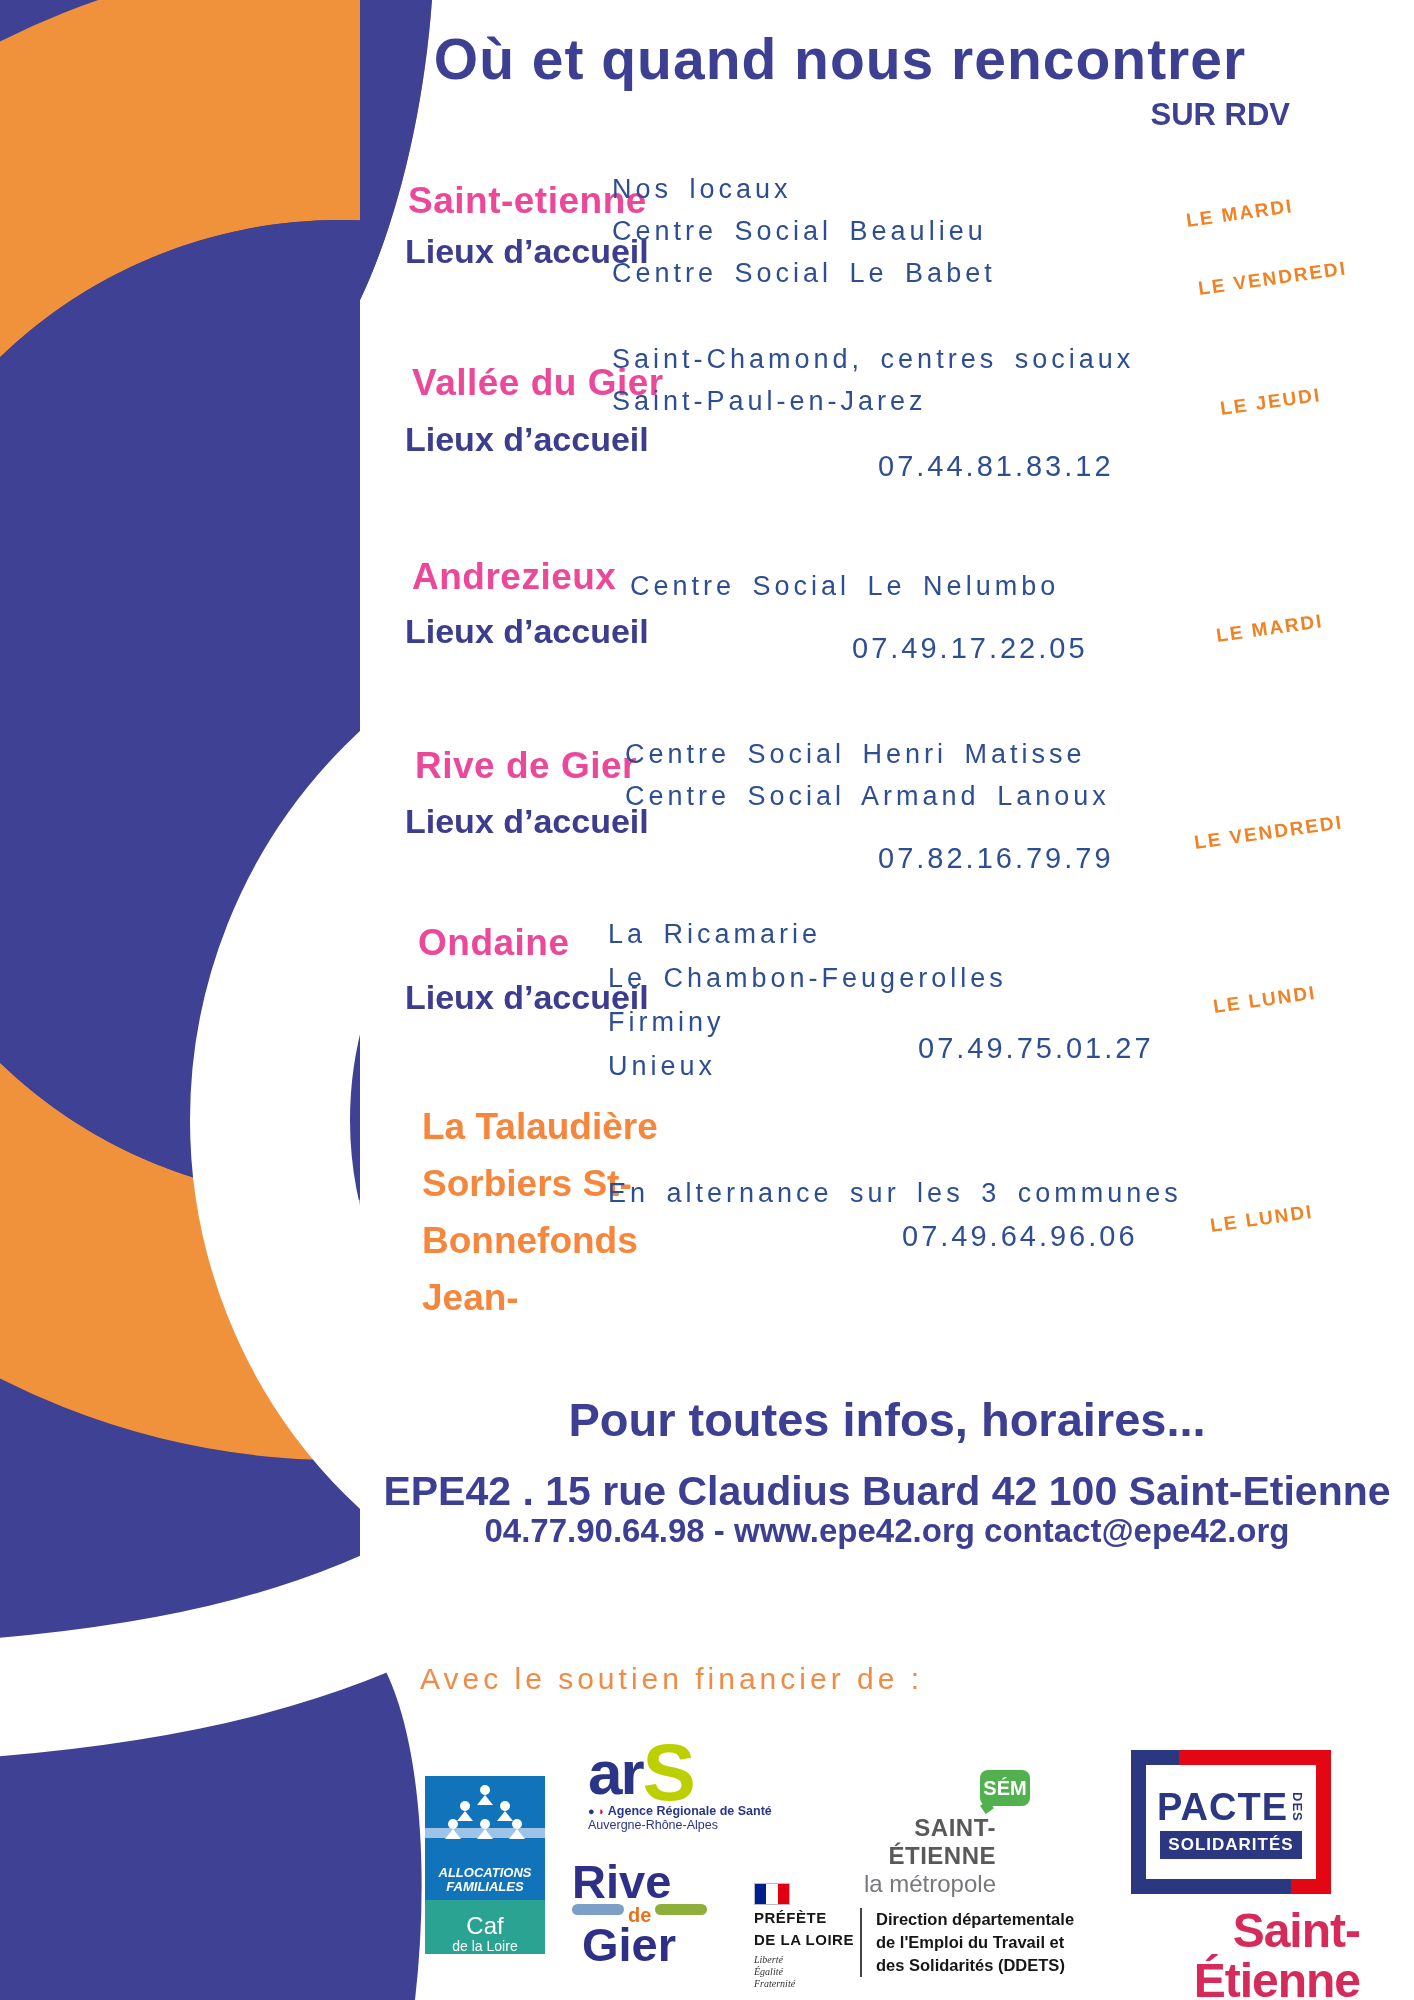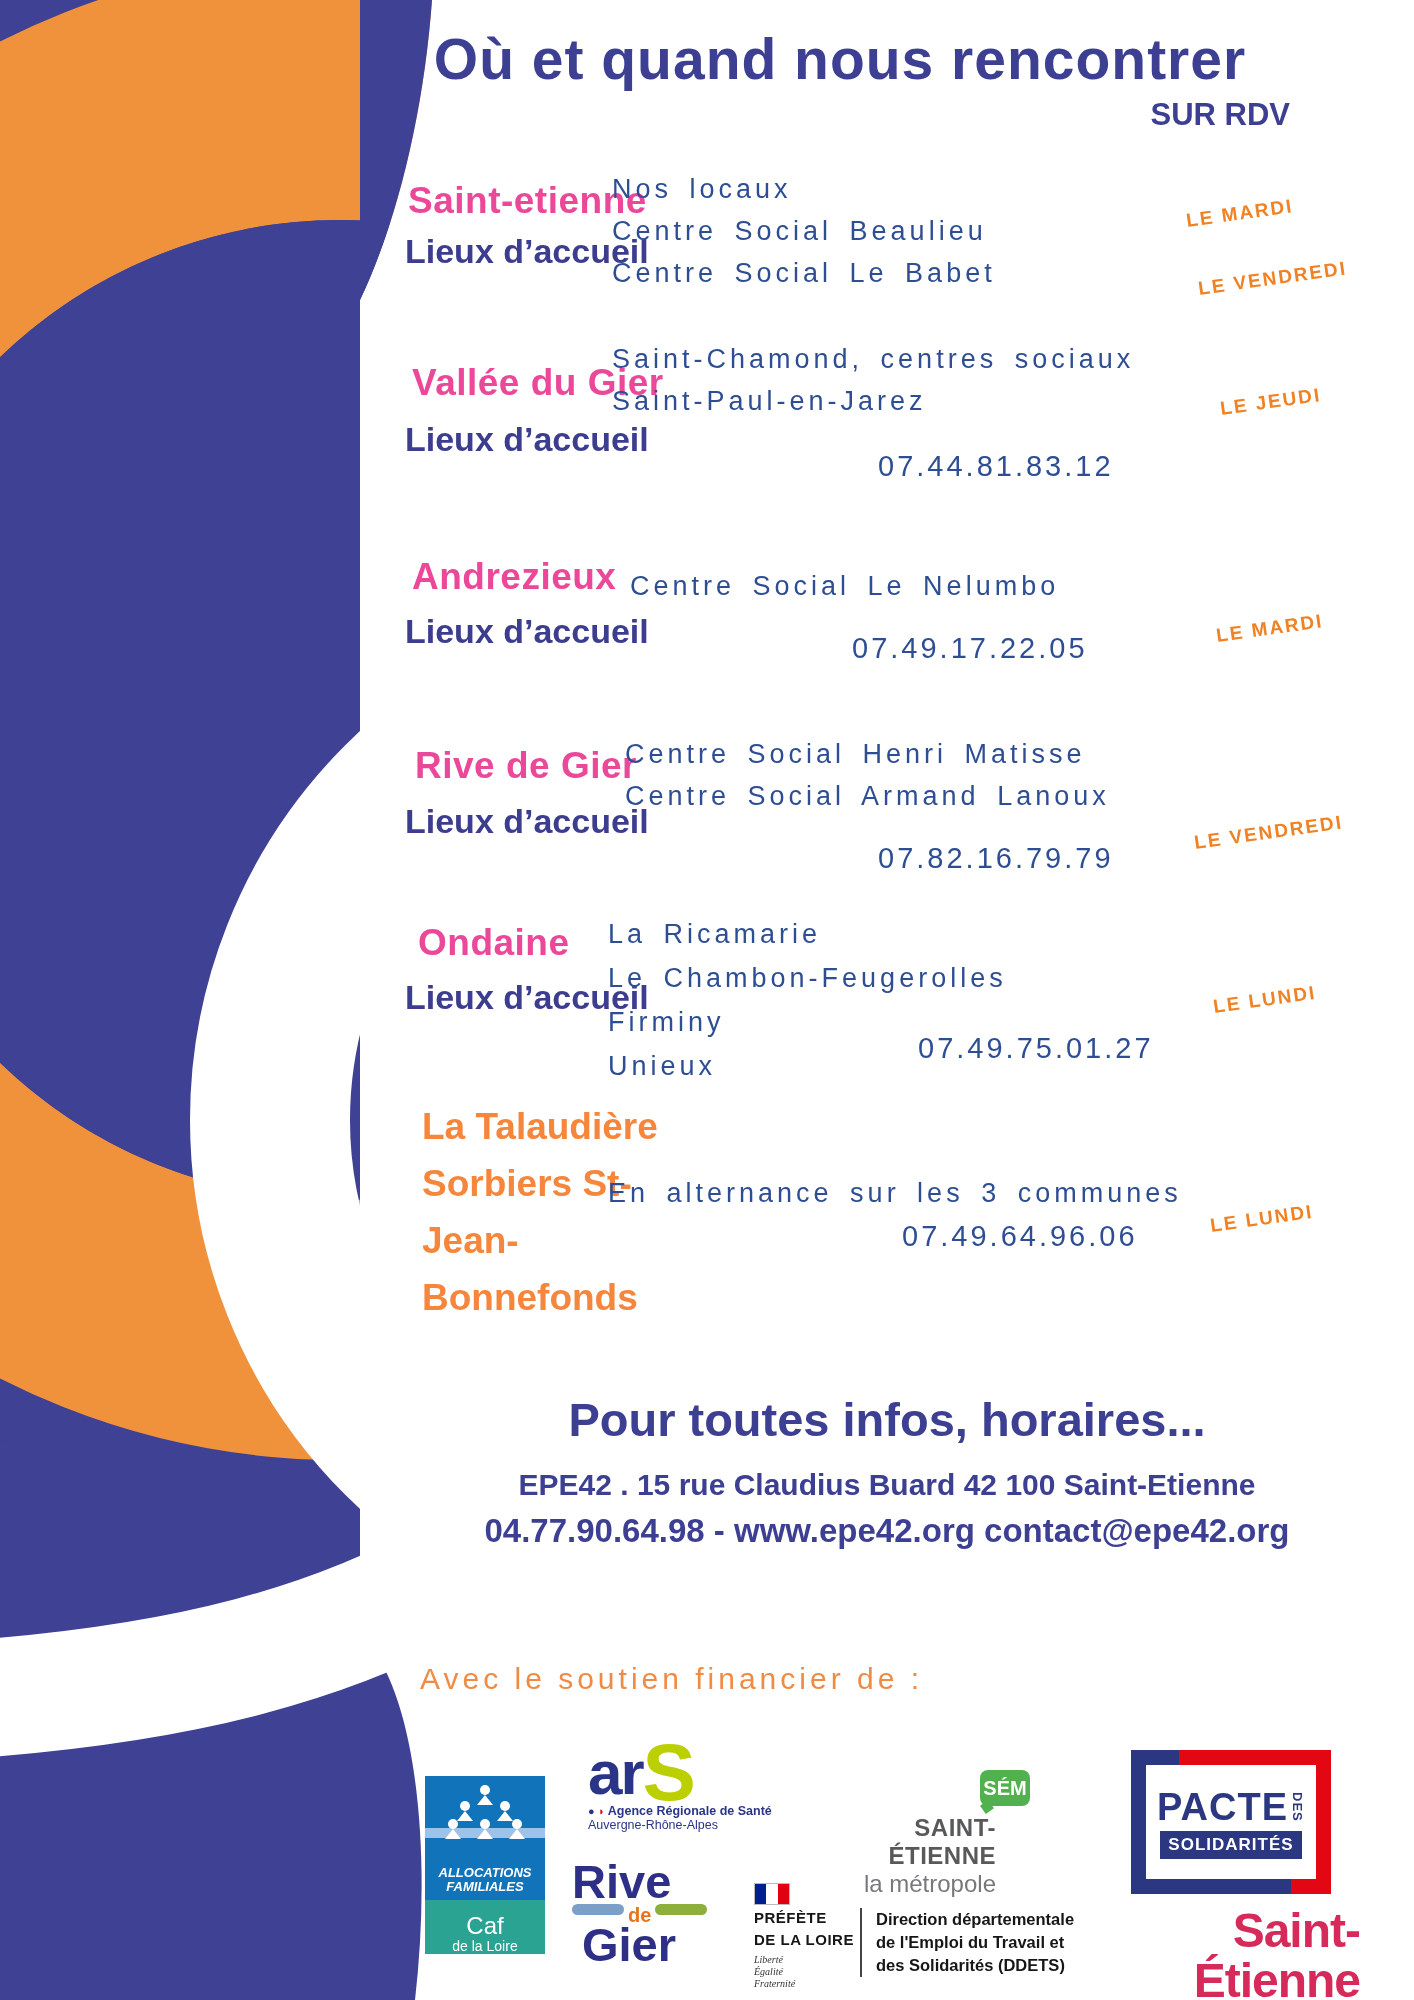--- a/index.html
+++ b/index.html
@@ -11,21 +11,21 @@
          color:#3c3f92;letter-spacing:1px;}
   .subtitle{left:895px;top:97px;width:395px;text-align:right;font-size:31px;font-weight:bold;color:#3c3f92;}
   .city{font-size:37px;font-weight:bold;color:#ec4899;letter-spacing:.5px;}
   .lieux{font-size:34px;font-weight:bold;color:#3d3d90;}
   .content{font-size:27px;color:#2e4e94;letter-spacing:4px;word-spacing:6px;line-height:42px;white-space:nowrap;}
   .phone{font-size:29px;color:#2e4e94;letter-spacing:3px;white-space:nowrap;}
   .day{font-size:19px;font-weight:bold;color:#ef8224;letter-spacing:2px;transform:rotate(-8deg);
        transform-origin:left bottom;white-space:nowrap;}
   .city-multi{font-size:37px;font-weight:bold;color:#f5863b;line-height:57px;}
   .foot-head{left:360px;top:1392px;width:1054px;text-align:center;font-size:47px;font-weight:bold;color:#3c3f92;}
-  .foot-addr{left:360px;top:1468px;width:1054px;text-align:center;font-size:30px;font-weight:bold;color:#3c3f92;}
+  .foot-addr{left:360px;top:1468px;width:1054px;text-align:center;font-size:41px;font-weight:bold;color:#3c3f92;}
   .foot-contact{left:360px;top:1512px;width:1054px;text-align:center;font-size:33px;font-weight:bold;color:#3c3f92;}
   .support{left:420px;top:1662px;font-size:30px;font-weight:300;color:#ef8b44;letter-spacing:4px;}
   
   .caf{left:425px;top:1776px;width:120px;}
   .caf-top{width:120px;height:124px;background:#1173b9;position:relative;}
   .caf-band{position:absolute;left:0;top:52px;width:120px;height:10px;background:#9fc3e8;}
   .caf-txt{position:absolute;left:0;bottom:6px;width:120px;text-align:center;color:#fff;
            font-style:italic;font-weight:bold;font-size:13px;line-height:14px;}
   .caf-bot{width:120px;height:54px;background:#2ba393;color:#fff;text-align:center;}
   .caf-name{font-size:24px;font-weight:normal;line-height:26px;padding-top:13px;}
@@ -146,22 +146,22 @@
     <div>Le Chambon-Feugerolles</div>
     <div>Firminy</div>
     <div>Unieux</div>
   </div>
   <div class="abs phone" style="left:918px;top:1032px;">07.49.75.01.27</div>
   <div class="abs day" style="left:1215px;top:996px;">LE LUNDI</div>
 
   <div class="abs city-multi" style="left:422px;top:1098px;">
     <div>La Talaudière</div>
     <div>Sorbiers St-</div>
+    <div>Bonnefonds</div>
     <div>Jean-</div>
-    <div>Bonnefonds</div>
   </div>
   <div class="abs content" style="left:608px;top:1172px;">
     <div>En alternance sur les 3 communes</div>
   </div>
   <div class="abs phone" style="left:902px;top:1220px;">07.49.64.96.06</div>
   <div class="abs day" style="left:1212px;top:1215px;">LE LUNDI</div>
 
   <div class="abs foot-head">Pour toutes infos, horaires...</div>
   <div class="abs foot-addr">EPE42 . 15 rue Claudius Buard 42 100 Saint-Etienne</div>
   <div class="abs foot-contact">04.77.90.64.98 - www.epe42.org contact@epe42.org</div>

